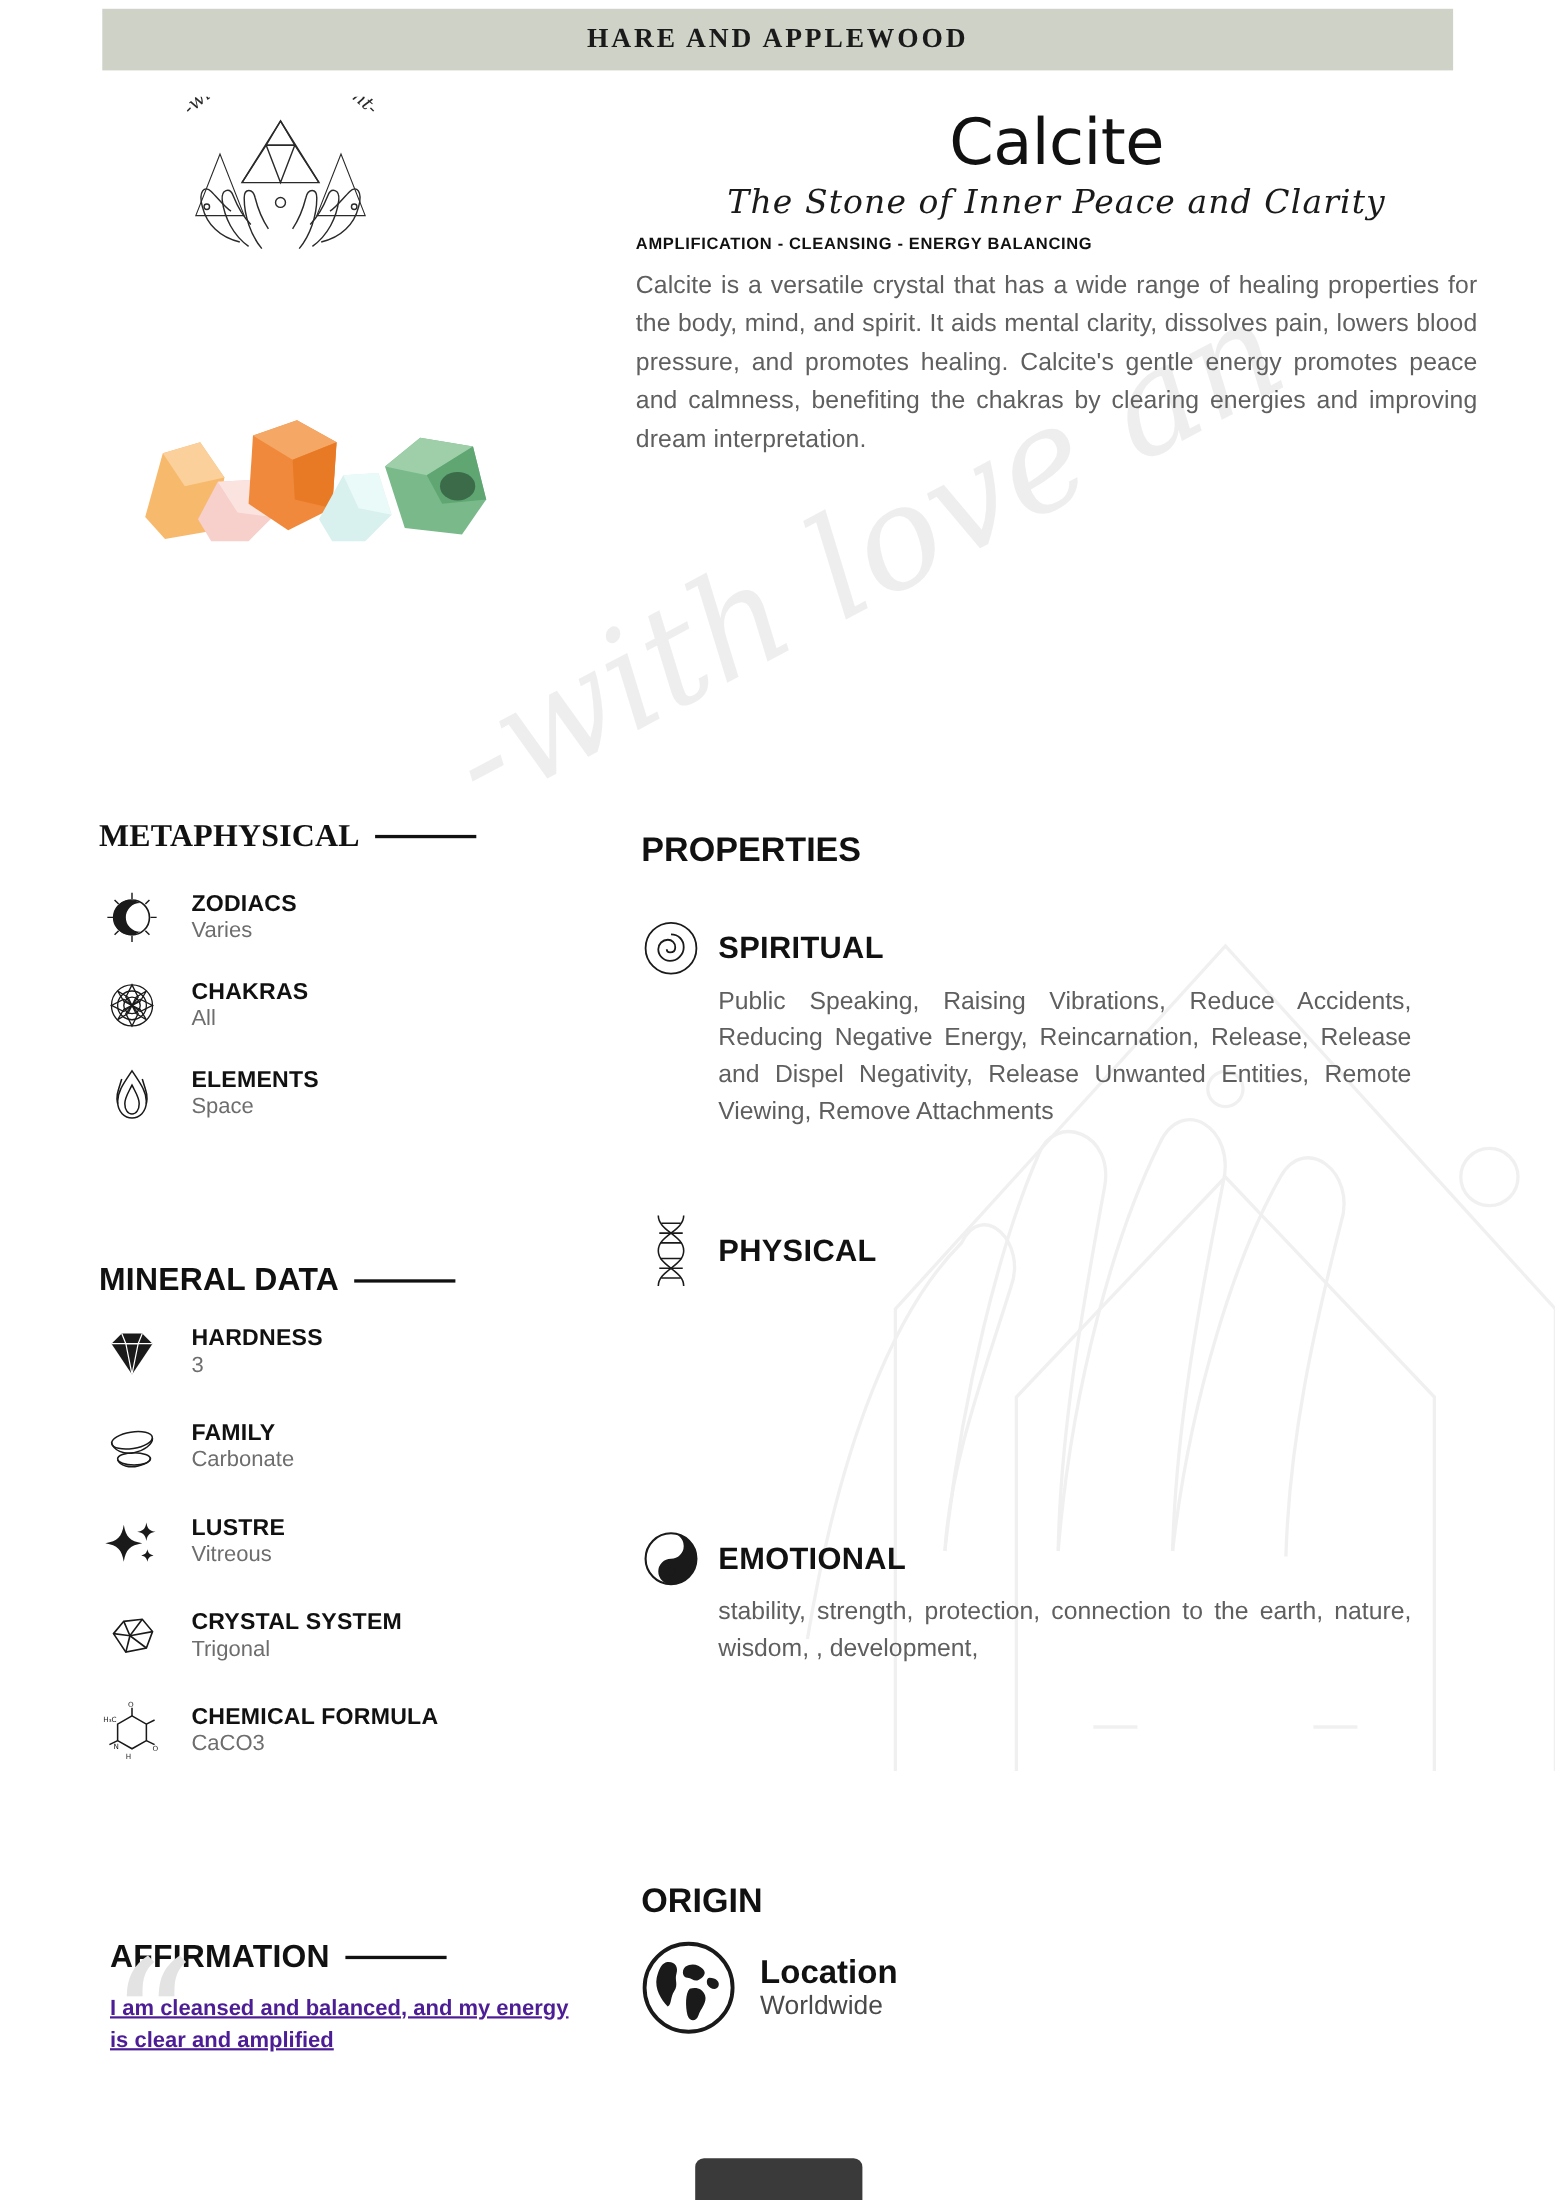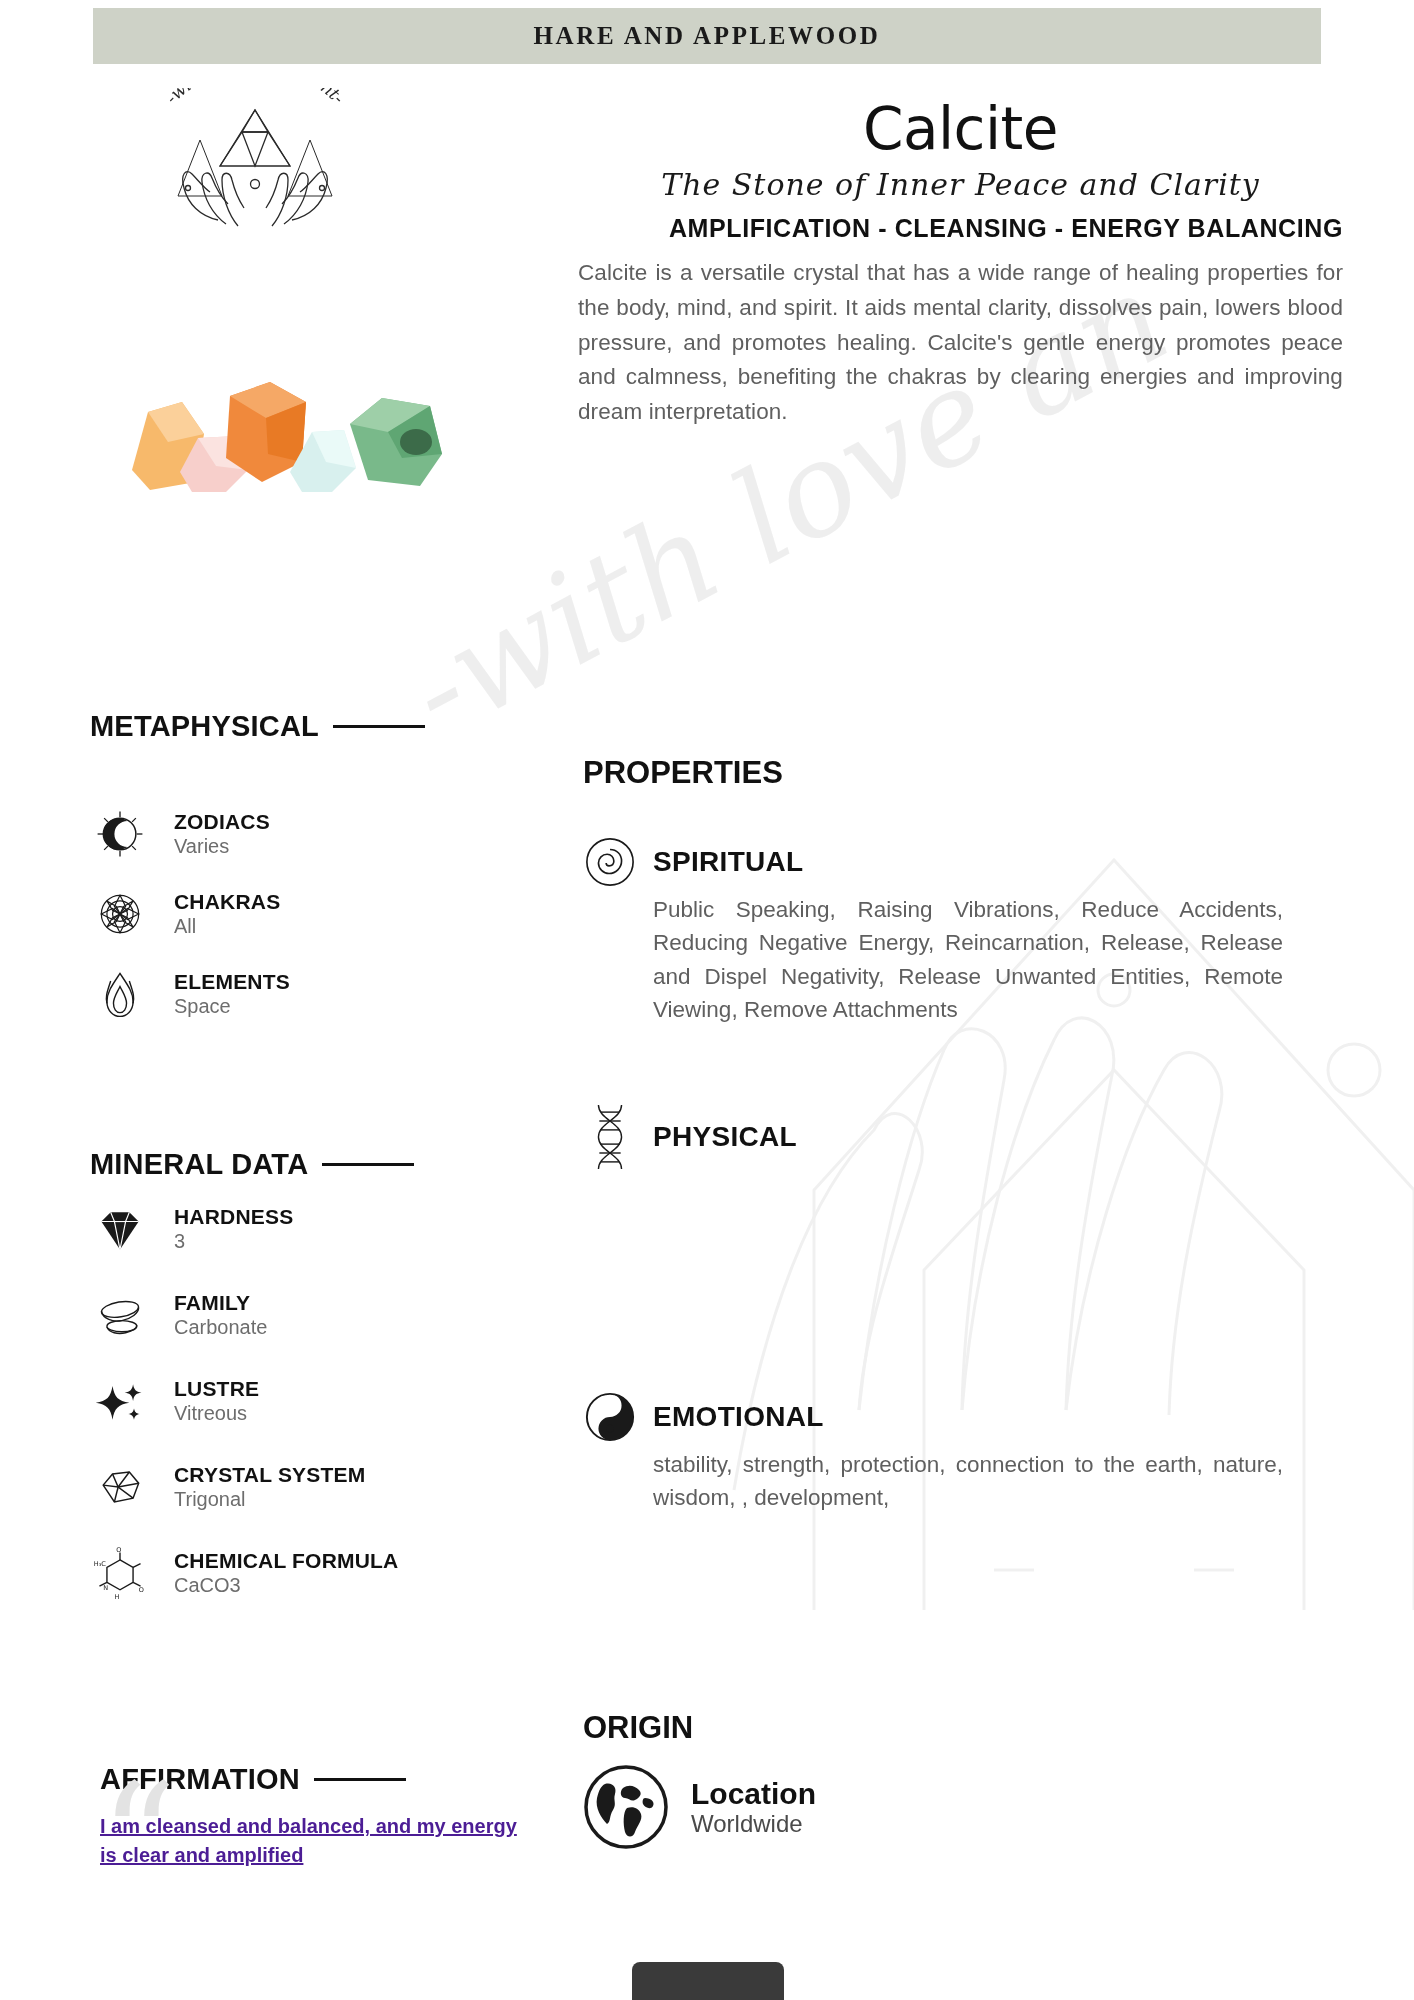--- a/index.html
+++ b/index.html
@@ -102,23 +102,23 @@
     font-style: italic;
     font-size: 30px;
     text-align: center;
     margin: 4px 0 10px 0;
     color: #1a1a1a;
     letter-spacing: 1px;
   }
   .keywords {
     font-family: "Liberation Sans", sans-serif;
     font-weight: 700;
-    font-size: 25px;
+    font-size: 15px;
     letter-spacing: 0.6px;
-    text-align: right;
+    text-align: left;
     line-height: 1.35;
     margin: 0 0 10px 0;
     color: #111;
   }
   .description {
     font-size: 22.5px;
     line-height: 1.55;
     color: #5f5f5f;
     text-align: justify;
     margin: 0;
@@ -374,21 +374,21 @@
       <polygon points="146,68 186,52 182,112 148,104" fill="#e87a25"></polygon>
       <polygon points="170,122 192,82 224,80 236,118 212,142 182,142" fill="#d8f0ee"></polygon>
       <polygon points="192,82 224,80 236,118 206,112" fill="#eafaf8"></polygon>
       <polygon points="230,74 262,48 310,56 322,104 300,136 248,130" fill="#79b98a"></polygon>
       <polygon points="230,74 262,48 310,56 268,82" fill="#9ecfa8"></polygon>
       <polygon points="268,82 310,56 322,104 282,108" fill="#5fa673"></polygon>
       <ellipse cx="296" cy="92" rx="16" ry="13" fill="#3c6b49"></ellipse>
     </svg>
   </div>
 
-  <div class="sec-heading" style="left:90px; top:710px;">
+  <div class="sec-heading" style="left:90px; top:744px;font-family:Liberation Serif, serif;">
     <span class="label">METAPHYSICAL</span>
     <span class="rule"></span>
   </div>
 
   <div class="attr-list" style="left:90px; top:805px;">
     <div class="attr">
       <span class="icon">
         <svg viewBox="0 0 60 60" width="56" height="56">
           <g fill="none" stroke="#1a1a1a" stroke-width="1.6">
             <circle cx="30" cy="30" r="17"></circle>

